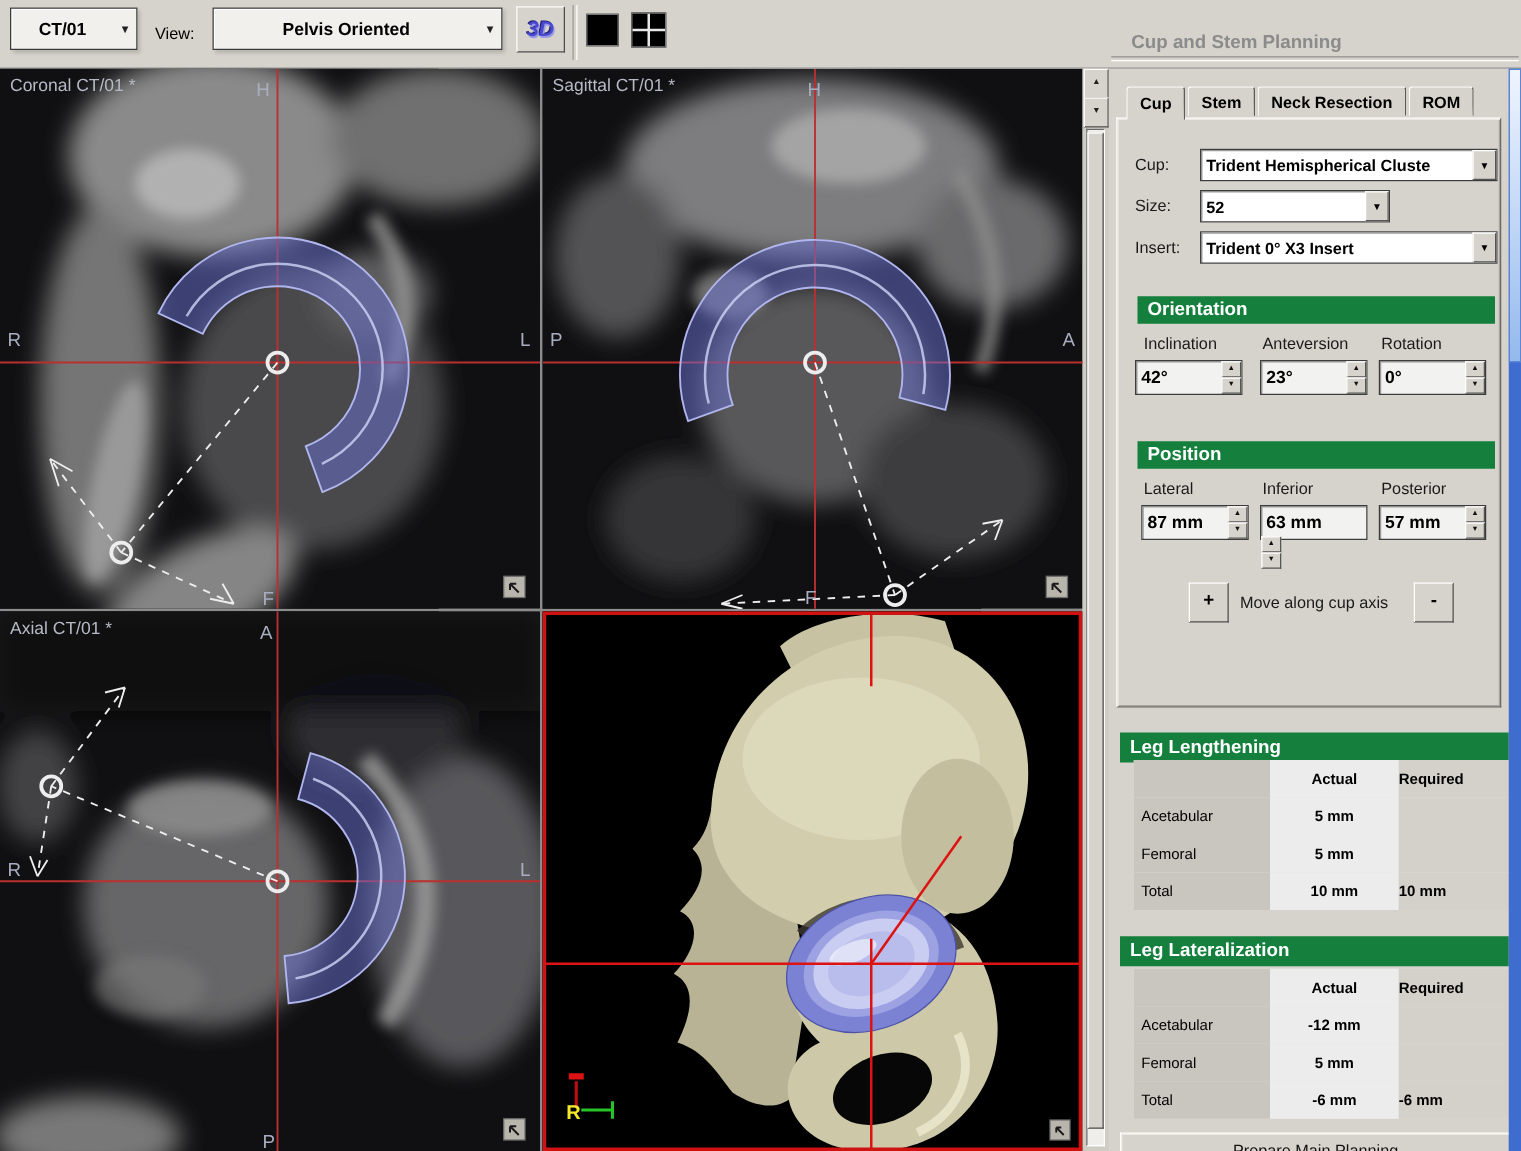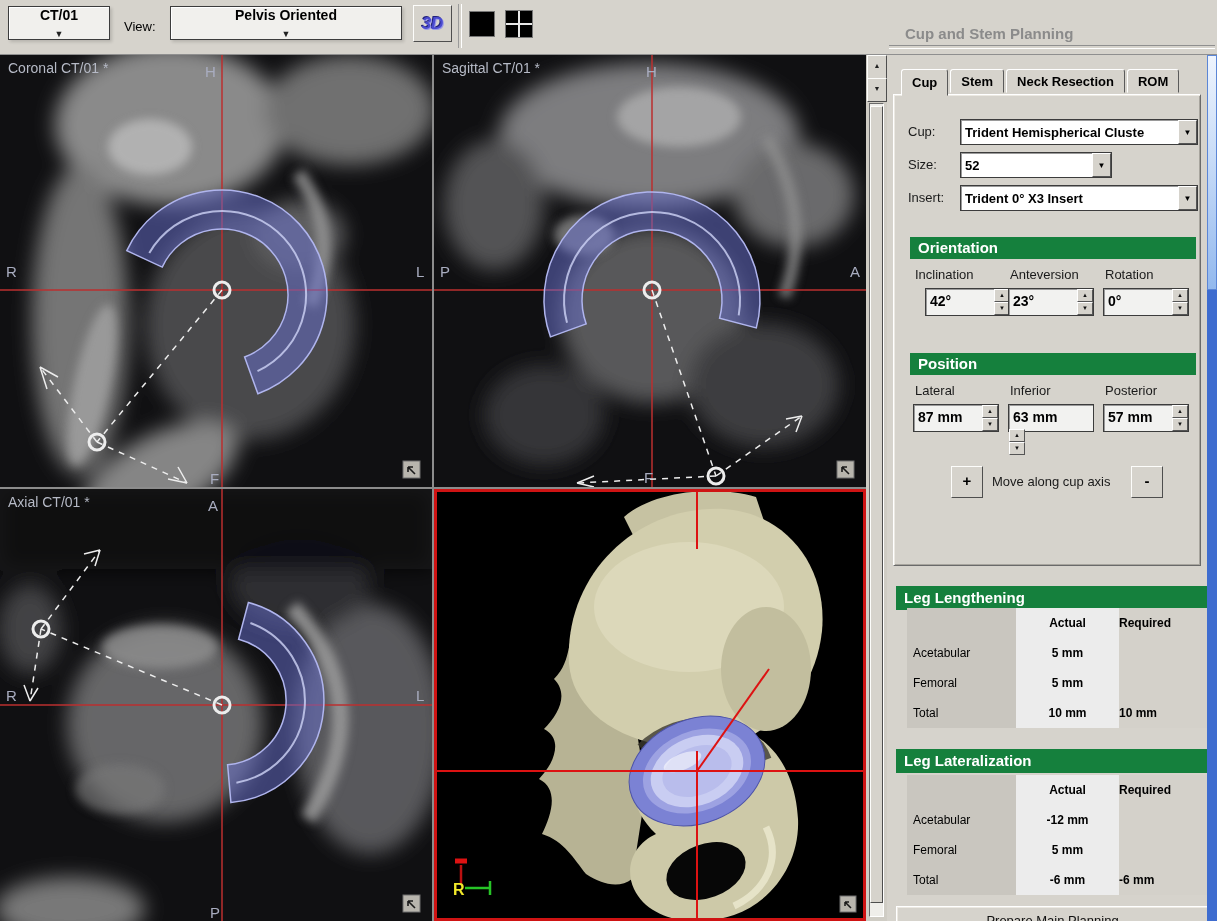--- a/index.html
+++ b/index.html
@@ -8,21 +8,21 @@
   
   .raised{border:1px solid;border-color:#fdfdfb #4e4e4e #4e4e4e #fdfdfb;background:#d6d3cc;}
   .raised2{border:1px solid;border-color:#fff #6a6a6a #6a6a6a #fff;
            box-shadow:inset 1px 1px 0 #ece9e2, inset -1px -1px 0 #a8a59e;background:#d6d3cc;}
   .sunken{border:1px solid;border-color:#6a6a6a #fff #fff #6a6a6a;}
   
   #toolbar{position:absolute;left:0;top:0;width:1217px;height:54px;background:#d6d3cc;
            border-bottom:1px solid #8f8f8f;}
   .combo-top{position:absolute;top:6px;height:32px;display:flex;align-items:center;
              background:#f1f0ed;border:1px solid #3c3c3c;box-shadow:1px 1px 0 #fff inset,2px 2px 3px rgba(0,0,0,.15);
-             font-weight:bold;font-size:14px;flex-direction:column;}
+             font-weight:bold;font-size:14px;}
   .combo-top .txt{flex:1;text-align:center;padding:0 6px;white-space:nowrap;overflow:hidden;}
   .combo-top .arr{width:18px;text-align:center;font-size:9px;color:#222;}
   #view-label{position:absolute;left:124px;top:19px;font-size:13px;}
   #btn-3d{position:absolute;left:413px;top:5px;width:37px;height:35px;display:flex;align-items:center;justify-content:center;
           font-size:17px;font-weight:bold;font-style:italic;color:#4a4ad0;
           text-shadow:1px 1px 0 #9a9ae6, -1px -1px 0 #23237a;}
   #tb-sep{position:absolute;left:458px;top:4px;width:2px;height:44px;border-left:1px solid #9a9a9a;border-right:1px solid #fff;}
   .sqbtn{position:absolute;top:8px;width:32px;height:32px;background:#d6d3cc;display:flex;align-items:center;justify-content:center;}
   .sq1{width:24px;height:24px;background:#000;border:1px solid #777;}
   .sq4{width:26px;height:26px;background:#000;border:1px solid #777;position:relative;}
@@ -337,21 +337,21 @@
     <span class="formlabel" style="left:14px;top:95px;">Insert:</span>
     <div class="combo" style="left:66px;top:90px;width:236px;">
       <span class="txt">Trident 0° X3 Insert</span>
       <span class="btn">▼</span>
     </div>
 
     <div class="grphead" style="left:16px;top:142px;width:286px;">Orientation</div>
     <span class="formlabel" style="left:21px;top:172px;">Inclination</span>
     <span class="formlabel" style="left:116px;top:172px;">Anteversion</span>
     <span class="formlabel" style="left:211px;top:172px;">Rotation</span>
-    <div class="spin" style="left:31px;top:193px;">
+    <div class="spin" style="left:14px;top:193px;">
       <span class="val">42°</span>
       <span class="btns">
           <span>▲</span>
           <span>▼</span>
         </span>
     </div>
     <div class="spin" style="left:114px;top:193px;">
       <span class="val">23°</span>
       <span class="btns">
           <span>▲</span>

